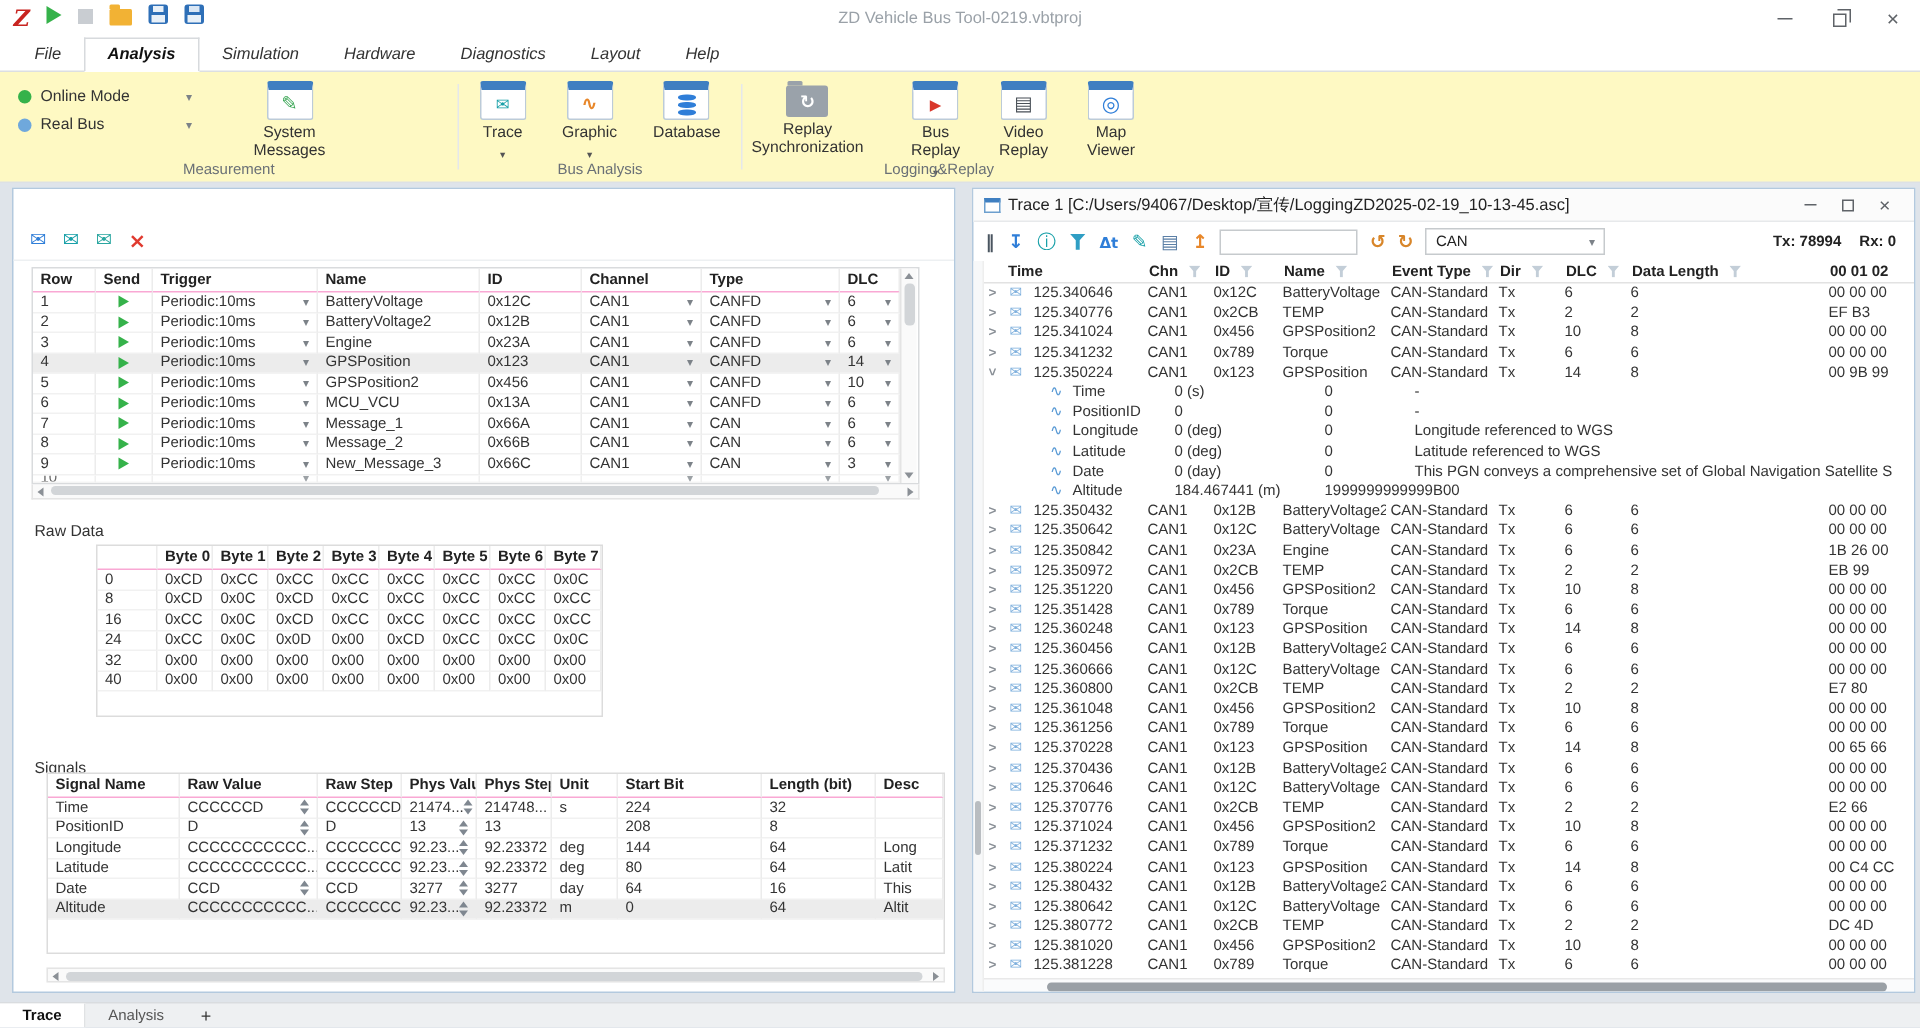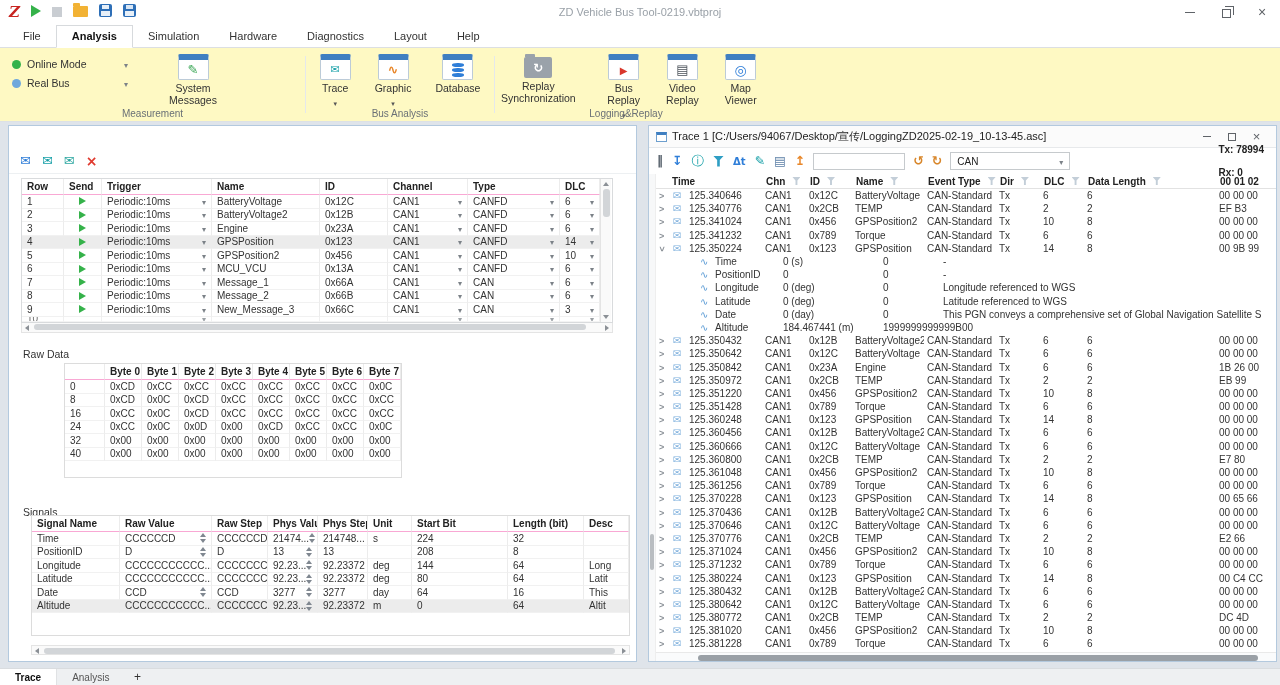--- a/index.html
+++ b/index.html
@@ -21,21 +21,21 @@
   .title-center{position:absolute;left:0;right:0;text-align:center;font-size:11px;color:#9aa1a8;}
   .win-ctrl{margin-left:auto;display:flex;z-index:2;}
   .wbtn{width:36px;height:24px;display:flex;align-items:center;justify-content:center;color:#5f6368;}
   .ic-min{width:10px;height:1px;background:#5f6368;display:inline-block;}
   .ic-restore{position:relative;width:9px;height:9px;border:1px solid #5f6368;display:inline-block;margin-top:3px;background:#fff;}
   .ic-restore::before{content:"";position:absolute;left:2px;top:-4px;width:8px;height:8px;border-top:1px solid #5f6368;border-right:1px solid #5f6368;}
   .ic-close{font-size:14px;color:#5f6368;}
 
   
   .tabs-bar{height:24px;background:#fff;display:flex;align-items:flex-end;padding-left:8px;border-bottom:1px solid #dcdfe2;font-size:11px;color:#333;}
-  .rtab{padding:4px 15px 5px;cursor:default;}
+  .rtab{padding:4px 15px 5px;cursor:default;font-style:italic;}
   .rtab.active{font-weight:bold;color:#111;border:1px solid #d7dadd;border-bottom:1px solid #fff;margin-bottom:-1px;background:#fff;}
 
   
   .ribbon{height:74px;background:#fef9c3;border-bottom:1px solid #dde1e5;display:flex;align-items:stretch;}
   .rgroup{position:relative;display:flex;align-items:flex-start;padding:5px 12px 14px;}
   .glabel{position:absolute;bottom:2px;left:0;right:0;text-align:center;font-size:10px;color:#6a7076;}
   .rsep{width:1px;background:#e5e8eb;margin:8px 0;}
   .mode-col{display:flex;flex-direction:column;gap:7px;margin-top:5px;margin-right:14px;}
   .mode-row{display:flex;align-items:center;gap:6px;font-size:10.5px;color:#333;width:116px;}
   .m-online{width:9px;height:9px;border-radius:50%;background:#35b24a;display:inline-block;}
@@ -123,21 +123,21 @@
   .t-filter{width:11px;height:11px;background:#2f9ec4;clip-path:polygon(0 0,100% 0,62% 42%,62% 100%,38% 100%,38% 42%);display:inline-block;}
   .t-delta::before{content:"Δt";color:#2f7ed8;font-size:10px;font-weight:bold;}
   .t-clean::before{content:"✎";color:#18a0a8;}
   .t-clear::before{content:"▤";color:#5b7fa6;}
   .t-export::before{content:"↥";color:#e8872a;font-weight:bold;}
   .t-sprev::before{content:"↺";color:#d8862a;font-weight:bold;}
   .t-snext::before{content:"↻";color:#d8862a;font-weight:bold;}
   .search{width:92px;height:17px;border:1px solid #c6cacd;font-size:10px;padding:0 4px;font-family:inherit;}
   .selbox{width:120px;height:18px;border:1px solid #c6cacd;display:flex;align-items:center;padding:0 6px;font-size:10px;color:#222;background:#fff;}
   .selbox .i-caret{margin-left:auto;}
-  .txrx{margin-left:auto;display:flex;gap:12px;font-size:10px;color:#222;padding-right:4px;font-weight:bold;flex-direction:column;}
+  .txrx{margin-left:auto;display:flex;gap:12px;font-size:10px;color:#222;padding-right:4px;font-weight:bold;}
   .trace-area{position:absolute;top:48px;bottom:0;left:0;right:0;display:flex;}
   .lvscroll{width:7px;background:#f7f8f9;border-right:1px solid #eeeeee;position:relative;flex:none;}
   .lvthumb{position:absolute;left:1px;width:4px;top:74%;height:36px;background:#b9bdc1;border-radius:2px;}
   .ttable{flex:1;display:flex;flex-direction:column;overflow:hidden;}
   #trace-head{display:grid;grid-template-columns:106px 44px 46px 72px 72px 44px 44px 132px 1fr;height:15px;border-bottom:1px solid #e2e2e2;flex:none;}
   .th{font-weight:bold;font-size:10px;display:flex;align-items:center;padding:0 4px;color:#222;white-space:nowrap;overflow:hidden;}
   .th:first-child{padding-left:16px;}
   .i-funnelh{width:8px;height:8px;background:#c3ced8;clip-path:polygon(0 0,100% 0,62% 45%,62% 100%,38% 100%,38% 45%);margin-left:7px;flex:none;display:inline-block;}
   #trace-body{flex:1;overflow:hidden;}
   .trace-row{display:grid;grid-template-columns:14px 16px 76px 44px 46px 72px 72px 44px 44px 132px 1fr;height:13.2px;font-size:10px;color:#333;align-items:center;}

